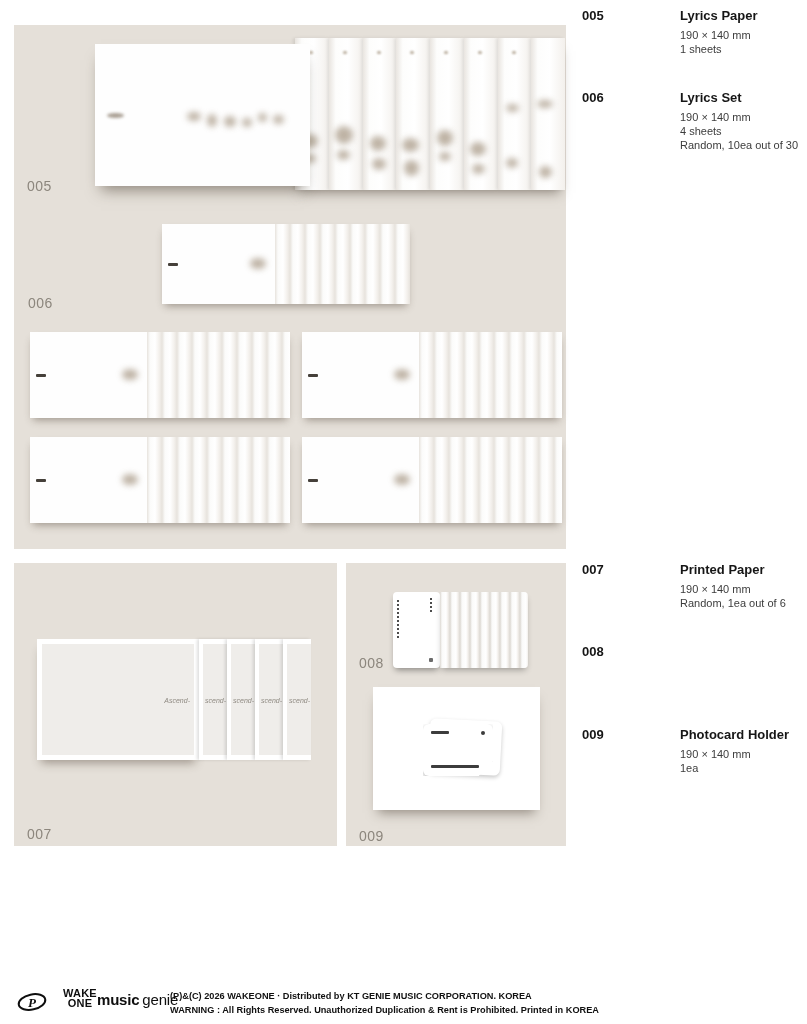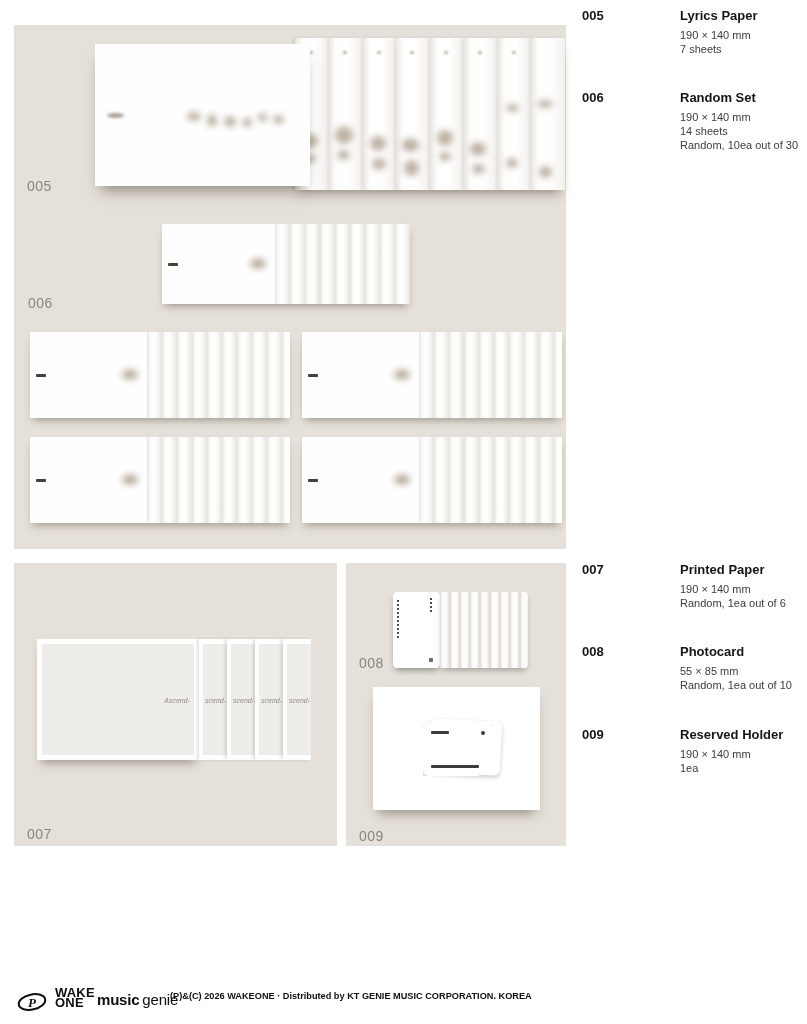--- a/index.html
+++ b/index.html
@@ -95,22 +95,22 @@
   
   .ann { position:absolute; left:582px; width:222px; display:flex; }
   .ann-num  { width:98px; font-size:13px; font-weight:700; color:#161616; }
   .ann-body { flex:1; }
   .ann-title  { font-size:13px; font-weight:700; color:#161616; margin-bottom:5px; }
   .ann-detail { font-size:11px; color:#3c3c3c; line-height:14px; }
 
   
   #footer { position:absolute; left:0; top:985px; width:807px; height:39px; }
   #monogram { position:absolute; left:17px; top:6px; }
-  #wakeone { position:absolute; left:55px; top:3px; width:50px; text-align:left;
-             font-weight:700; color:#0e0e0e; line-height:10px; font-size:13px;
+  #wakeone { position:absolute; left:55px; top:3px; width:50px; text-align:center;
+             font-weight:700; color:#0e0e0e; line-height:10px; font-size:11px;
              letter-spacing:.2px; }
   #genie { position:absolute; left:97px; top:6px; font-size:15px; color:#0e0e0e;
            letter-spacing:-.2px; }
   #genie .w1 { font-weight:700; }
   #genie .w2 { font-weight:400; margin-left:3px; }
   #legal { position:absolute; left:170px; top:5px; font-size:9.2px; font-weight:700;
            color:#101010; line-height:13.5px; letter-spacing:0; }
 </style>
 </head>
 <body>
@@ -258,71 +258,67 @@
       </div>
     </div>
     <div class="fig-label" style="left:13px;top:265px">009</div>
   </div>
 
   <div class="ann" style="top:8px">
     <div class="ann-num">005</div>
     <div class="ann-body">
       <div class="ann-title">Lyrics Paper</div>
       <div class="ann-detail">190 × 140 mm</div>
-      <div class="ann-detail">7 sheets</div>
+      <div class="ann-detail">1 sheets</div>
     </div>
   </div>
 
   <div class="ann" style="top:90px">
     <div class="ann-num">006</div>
     <div class="ann-body">
-      <div class="ann-title">Random Set</div>
+      <div class="ann-title">Lyrics Set</div>
       <div class="ann-detail">190 × 140 mm</div>
-      <div class="ann-detail">14 sheets</div>
+      <div class="ann-detail">4 sheets</div>
       <div class="ann-detail">Random, 10ea out of 30</div>
     </div>
   </div>
 
   <div class="ann" style="top:562px">
     <div class="ann-num">007</div>
     <div class="ann-body">
       <div class="ann-title">Printed Paper</div>
       <div class="ann-detail">190 × 140 mm</div>
       <div class="ann-detail">Random, 1ea out of 6</div>
     </div>
   </div>
 
   <div class="ann" style="top:644px">
     <div class="ann-num">008</div>
-    <div class="ann-body">
-      <div class="ann-title">Photocard</div>
-      <div class="ann-detail">55 × 85 mm</div>
-      <div class="ann-detail">Random, 1ea out of 10</div>
-    </div>
   </div>
 
   <div class="ann" style="top:727px">
     <div class="ann-num">009</div>
     <div class="ann-body">
-      <div class="ann-title">Reserved Holder</div>
+      <div class="ann-title">Photocard Holder</div>
       <div class="ann-detail">190 × 140 mm</div>
       <div class="ann-detail">1ea</div>
     </div>
   </div>
 
   <div id="footer">
     <svg id="monogram" width="30" height="22" viewBox="0 0 30 22">
       <ellipse cx="15" cy="11" rx="13.5" ry="7.5" fill="none" stroke="#0e0e0e" stroke-width="2" transform="rotate(-12 15 11)"></ellipse>
       <text x="11" y="16" font-size="13" font-style="italic" font-weight="bold" font-family="Liberation Serif, serif" fill="#0e0e0e">P</text>
     </svg>
     <div id="wakeone">
       <div>WAKE</div>
       <div>ONE</div>
     </div>
     <div id="genie">
       <span class="w1">music</span><span class="w2">genie</span>
     </div>
     <div id="legal">
       <div>(P)&amp;(C) 2026 WAKEONE · Distributed by KT GENIE MUSIC CORPORATION. KOREA</div>
+      <div>WARNING : All Rights Reserved. Unauthorized Duplication &amp; Rent is Prohibited. Printed in KOREA</div>
     </div>
   </div>
 
 </div>
 
 </body></html>

